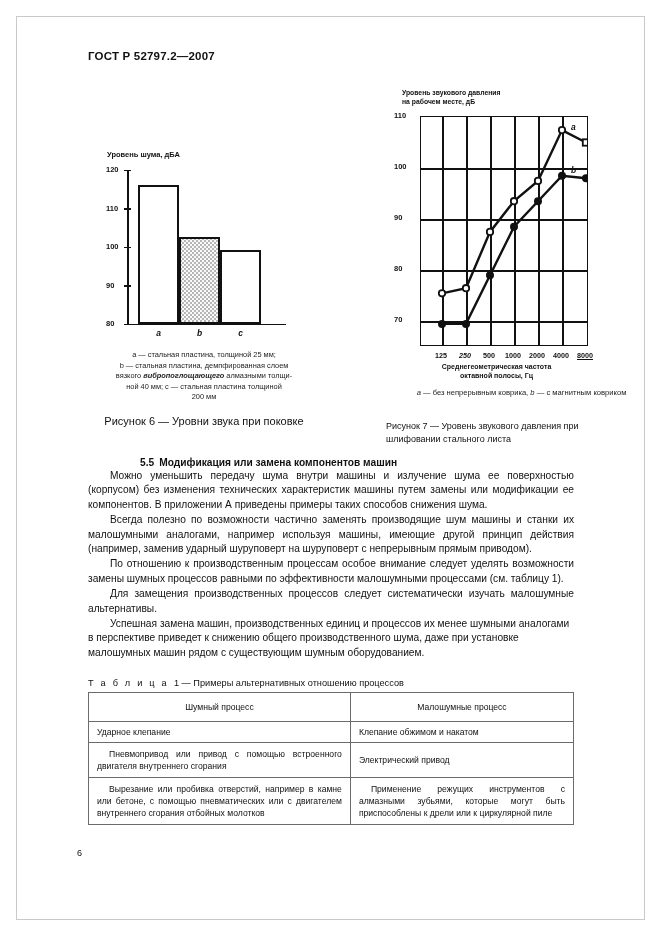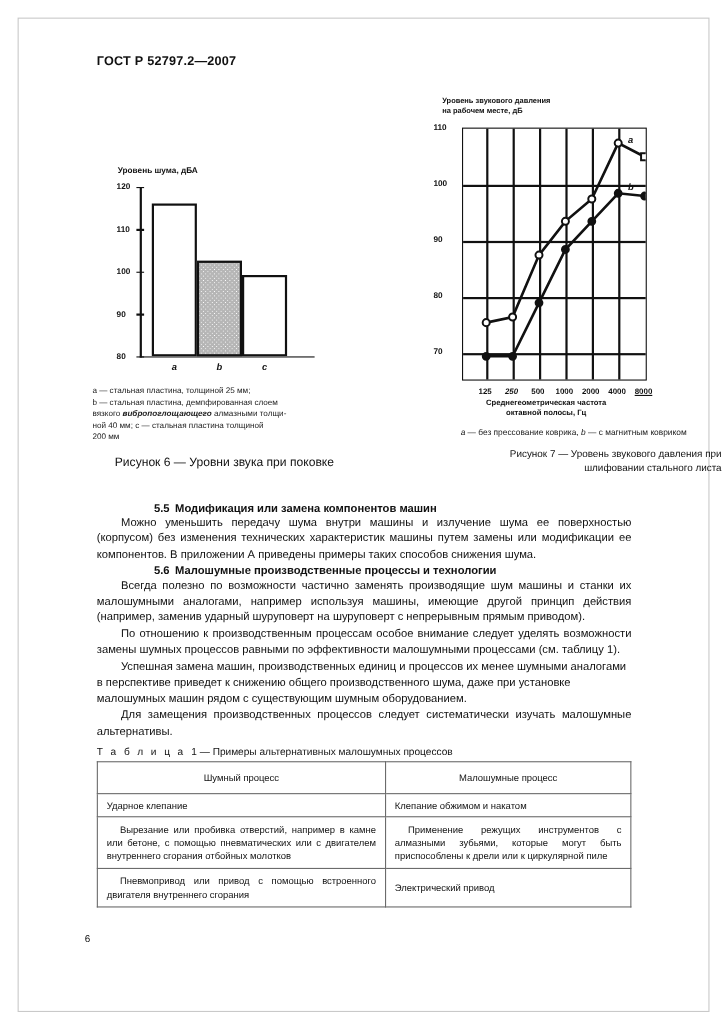--- a/index.html
+++ b/index.html
@@ -119,21 +119,21 @@
     color: #111;
     text-align: center;
   }
   .fig6-note {
     position: absolute;
     left: 0;
     top: 210px;
     width: 240px;
     font-size: 7.4px;
     line-height: 10.6px;
-    text-align: left;
+    text-align: center;
     color: #222;
   }
   .fig6-note i { font-style: italic; font-weight: bold; }
   .fig6-caption {
     position: absolute;
     left: 0;
     top: 275px;
     width: 240px;
     text-align: center;
     font-size: 11px;
@@ -228,23 +228,23 @@
     top: 300px;
     width: 275px;
     text-align: center;
     font-size: 7.6px;
     color: #222;
   }
   .fig7-note i { font-style: italic; }
   .fig7-caption {
     position: absolute;
     left: 0;
-    top: 318px;
+    top: 332px;
     width: 270px;
-    text-align: right;
+    text-align: left;
     font-size: 9px;
     line-height: 13px;
     color: #111;
   }
 
   
   .body {
     position: absolute;
     left: 88px;
     top: 457px;
@@ -432,67 +432,64 @@
       <div class="lp-xtick" style="left:155px; width:24px; top:239px;">4000</div>
       <div class="lp-xtick" style="left:179px; width:24px; top:239px;text-decoration:underline;">8000</div>
 
       <div class="lp-xaxis-label">
         <span>Среднегеометрическая частота</span><br>
         <span>октавной полосы, Гц</span>
       </div>
     </div>
 
     <div class="fig7-note">
-      <i>a</i><span> — без прессование коврика, </span><i>b</i><span> — с магнитным ковриком</span>
+      <i>a</i><span> — без непрерывным коврика, </span><i>b</i><span> — с магнитным ковриком</span>
     </div>
 
     <div class="fig7-caption">
       <span>Рисунок 7 — Уровень звукового давления при</span><br>
       <span>шлифовании стального листа</span>
     </div>
   </div>
 
   <div class="body">
 
     <div class="sec-head">
       <span class="num">5.5</span><span>Модификация или замена компонентов машин</span>
     </div>
     <p class="para">Можно уменьшить передачу шума внутри машины и излучение шума ее поверхностью (корпусом) без изменения технических характеристик машины путем замены или модификации ее компонентов. В приложении А приведены примеры таких способов снижения шума.</p>
 
-    <div class="sec-head s56">
-      <span class="num">5.6</span><span>Малошумные производственные процессы и технологии</span>
-    </div>
     <p class="para">Всегда полезно по возможности частично заменять производящие шум машины и станки их малошумными аналогами, например используя машины, имеющие другой принцип действия (например, заменив ударный шуруповерт на шуруповерт с непрерывным прямым приводом).</p>
     <p class="para">По отношению к производственным процессам особое внимание следует уделять возможности замены шумных процессов равными по эффективности малошумными процессами (см. таблицу 1).</p>
+    <p class="para">Для замещения производственных процессов следует систематически изучать малошумные альтернативы.</p>
     <p class="para nojust">Успешная замена машин, производственных единиц и процессов их менее шумными аналогами в перспективе приведет к снижению общего производственного шума, даже при установке малошумных машин рядом с существующим шумным оборудованием.</p>
-    <p class="para">Для замещения производственных процессов следует систематически изучать малошумные альтернативы.</p>
   </div>
 
   <div class="tbl-title">
-    <span class="sp">Т а б л и ц а</span>&nbsp;&nbsp;<span>1</span>&nbsp;<span>— Примеры альтернативных малошумных процессов</span>
+    <span class="sp">Т а б л и ц а</span>&nbsp;&nbsp;<span>1</span>&nbsp;<span>— Примеры альтернативных отношению процессов</span>
   </div>
 
   <table class="t1">
     <thead>
       <tr>
         <th>Шумный процесс</th>
         <th>Малошумные процесс</th>
       </tr>
     </thead>
     <tbody>
       <tr>
         <td class="left">Ударное клепание</td>
         <td class="ctr">Клепание обжимом и накатом</td>
       </tr>
       <tr>
+        <td class="just">Пневмопривод или привод с помощью встроенного двигателя внутреннего сгорания</td>
+        <td class="left">Электрический привод</td>
+      </tr>
+      <tr>
         <td class="just">Вырезание или пробивка отверстий, например в камне или бетоне, с помощью пневматических или с двигателем внутреннего сгорания отбойных молотков</td>
         <td class="just">Применение режущих инструментов с алмазными зубьями, которые могут быть приспособлены к дрели или к циркулярной пиле</td>
       </tr>
-      <tr>
-        <td class="just">Пневмопривод или привод с помощью встроенного двигателя внутреннего сгорания</td>
-        <td class="left">Электрический привод</td>
-      </tr>
     </tbody>
   </table>
 
   <div class="page-num">6</div>
 
 </div>
 
 </body></html>

